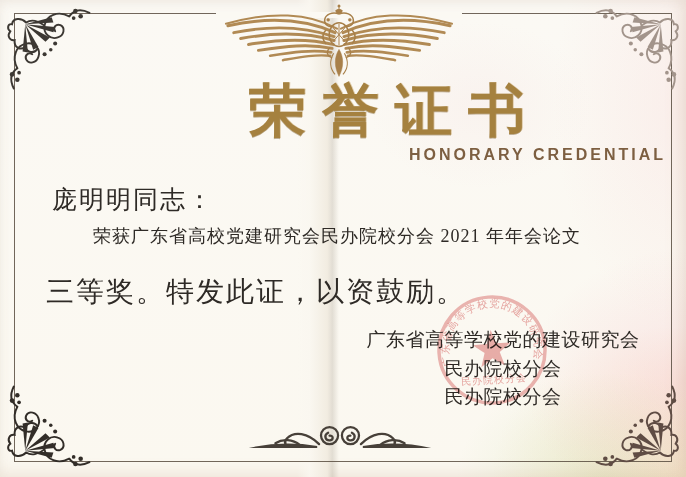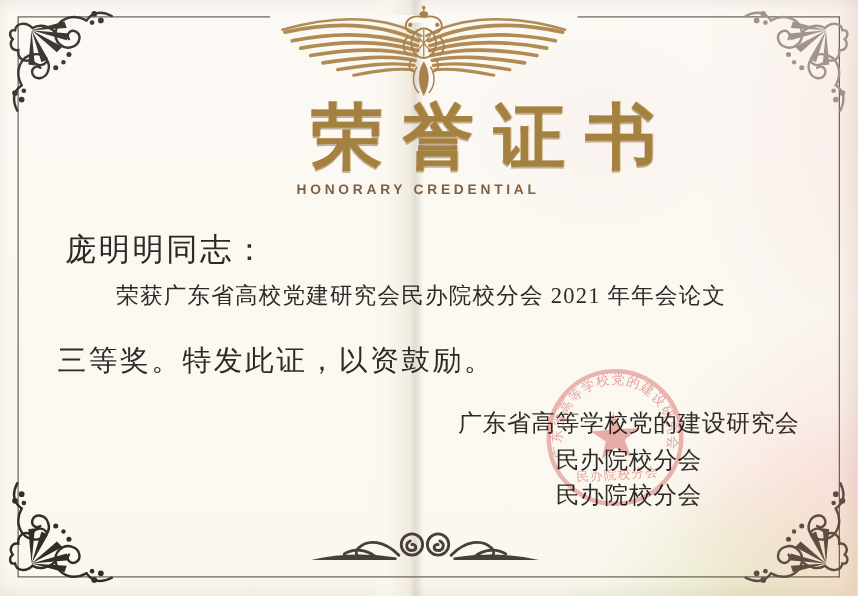--- a/index.html
+++ b/index.html
@@ -33,28 +33,28 @@
   .emblem-mask{position:absolute;left:216px;top:12px;width:246px;height:6px;background:#fbf9f3;z-index:3;}
   .emblem{position:absolute;left:221px;top:3px;width:236px;height:76px;z-index:4;}
   .title-cn{
     position:absolute;left:0;top:80px;width:686px;text-align:center;z-index:5;
     font-family:"DejaVu Serif", serif;font-weight:bold;font-size:57px;line-height:60px;
     letter-spacing:16px;text-indent:16px;color:#a5813f;
     text-shadow:0 1px 0 rgba(122,90,40,0.45), 1px 0 0 rgba(196,160,96,0.5);
     margin-left:44px;
   }
   .title-en{
-    position:absolute;left:0;top:146px;width:666px;text-align:center;z-index:5;
-    font-family:"Liberation Sans", sans-serif;font-weight:bold;font-size:11px;
+    position:absolute;left:0;top:146px;width:666px;text-align:right;z-index:5;
+    font-family:"Liberation Sans", sans-serif;font-weight:bold;font-size:16px;
     letter-spacing:3px;text-indent:3px;color:#7d5f41;
   }
   .bodytext{position:absolute;z-index:5;color:#2e2a26;white-space:nowrap;}
   .salutation{left:52px;top:183px;font-size:25px;letter-spacing:2px;}
   .body-line1{left:93px;top:224px;font-size:18px;letter-spacing:1px;font-family:Liberation Serif, serif;}
-  .body-line2{left:46px;top:273px;font-size:23px;letter-spacing:2px;}
+  .body-line2{left:46px;top:273px;font-size:28px;letter-spacing:2px;}
   .issuer{
     position:absolute;left:358px;top:326px;width:290px;z-index:5;text-align:center;
     color:#2e2a26;font-size:19px;line-height:28.5px;letter-spacing:0.5px;
   }
   .seal{position:absolute;left:412px;top:270px;width:160px;height:160px;z-index:6;
     mix-blend-mode:multiply;opacity:0.8;transform:rotate(-4deg);}
 </style>
 </head>
 <body>
 

